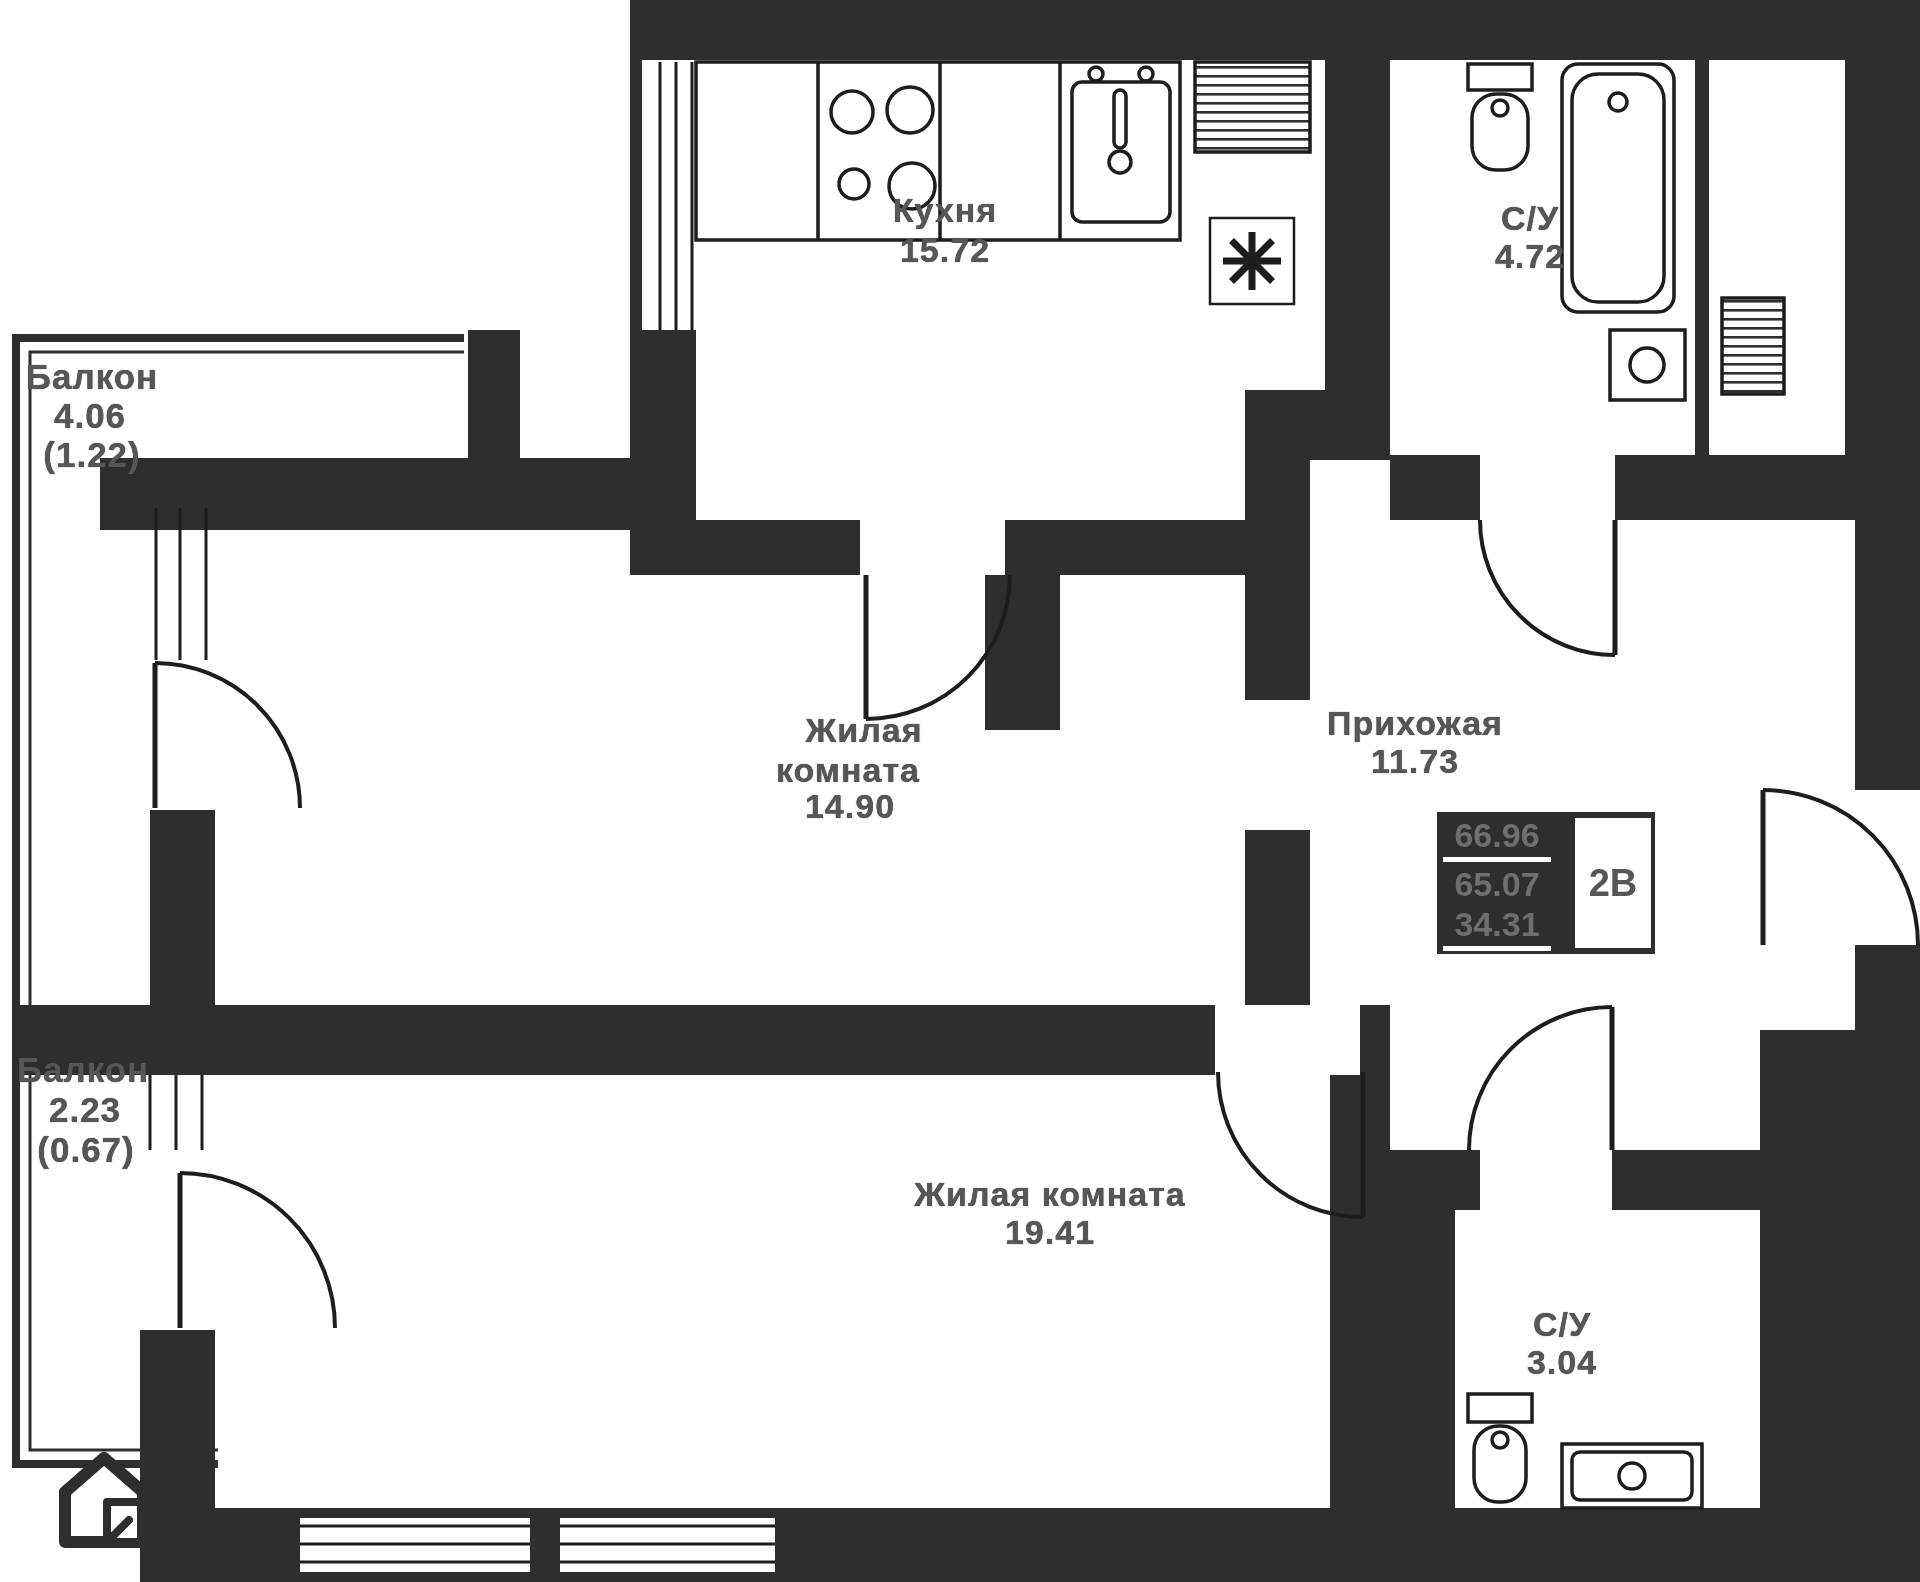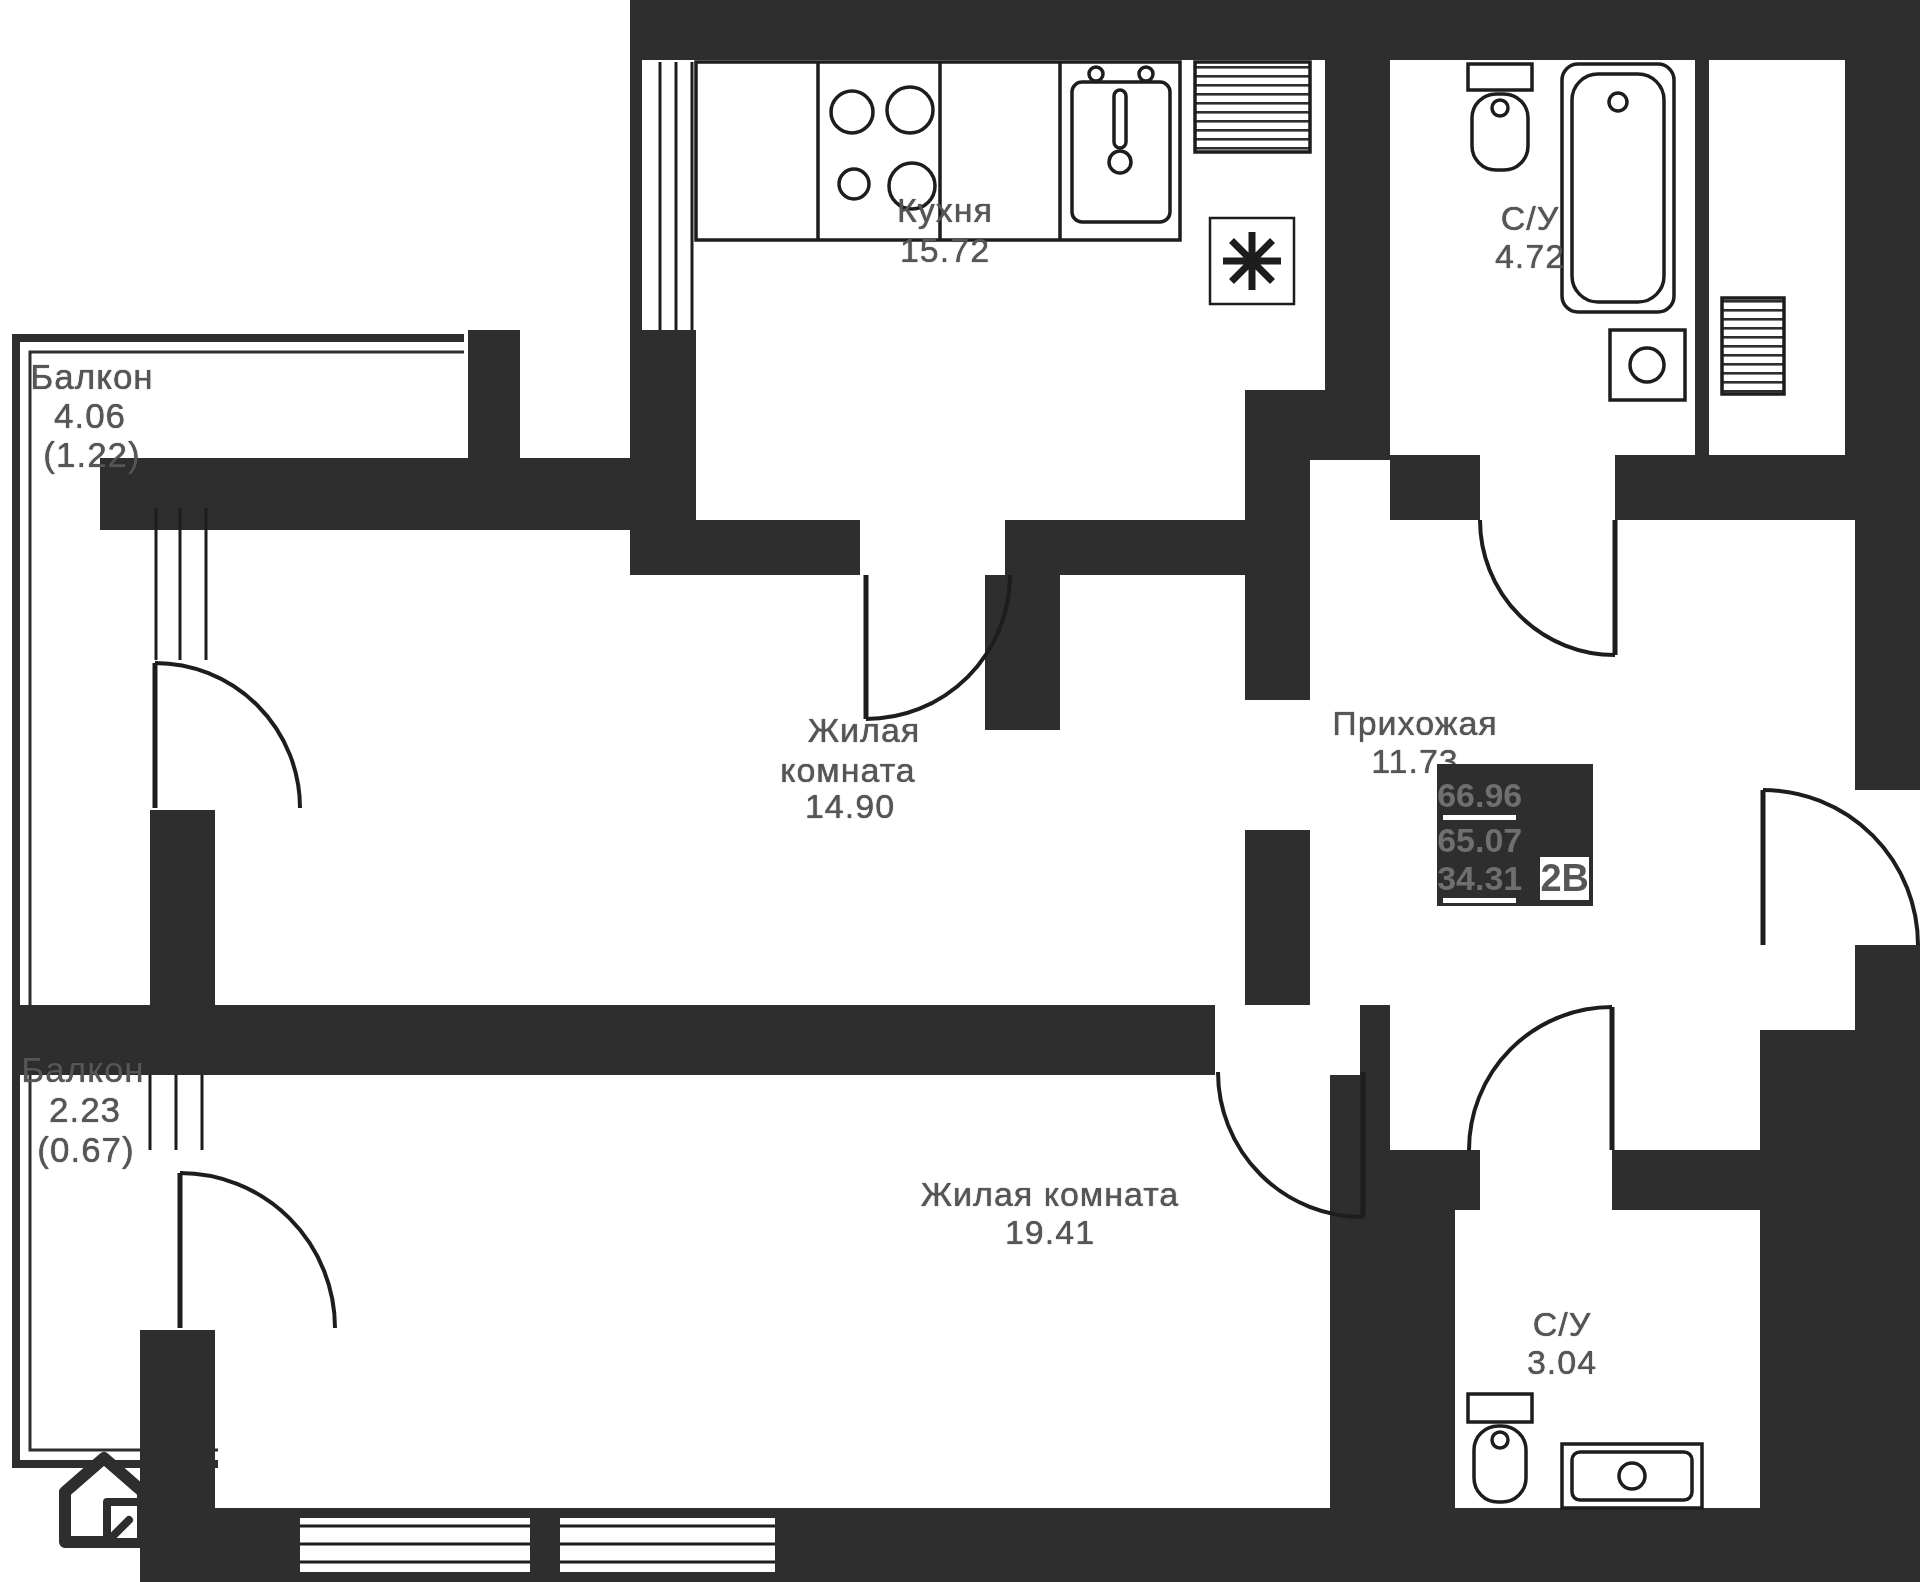--- a/index.html
+++ b/index.html
@@ -3,26 +3,26 @@
 <meta charset="utf-8">
 <style>
   :root{
     --wall:#2e2e2e; --line:#1d1d1d; --label:#565656; --summary-number:#6f6f6f;
   }
   html,body{margin:0;padding:0;background:#fff;}
   #stage{position:relative;width:1920px;height:1582px;background:#fff;overflow:hidden;
          font-family:"Liberation Sans", sans-serif;}
   #plan-svg{position:absolute;left:0;top:0;}
   .room-label{position:absolute;transform:translate(-50%,-50%);color:var(--label);
-    font-size:34px;font-weight:400;white-space:nowrap;letter-spacing:1px;
+    font-size:34px;font-weight:700;white-space:nowrap;letter-spacing:1px;
     text-shadow:0 0 1px #2a2a2a;}
   .small{font-size:35px;}
   
-  .summary{position:absolute;left:1437px;top:764px;width:156px;height:142px;
-    background:var(--wall);display:flex;align-items:flex-end;}
+  .summary{position:absolute;left:1437px;top:812px;width:218px;height:142px;
+    background:var(--wall);display:flex;}
   .summary-nums{width:120px;display:flex;flex-direction:column;justify-content:space-between;
     padding:4px 0 2px 0;box-sizing:border-box;}
   .summary-nums .num{color:var(--summary-number);font-size:34px;font-weight:700;
     text-align:center;line-height:38px;}
   .summary-nums .rule{height:5px;background:#fff;margin:1px 6px;}
   .summary-type{flex:1;background:#fff;margin:6px 4px 6px 18px;display:flex;
     align-items:center;justify-content:center;color:var(--label);
     font-size:38px;font-weight:700;}
   
   .brand{position:absolute;left:152px;top:1468px;color:#fff;font-size:58px;font-weight:800;

